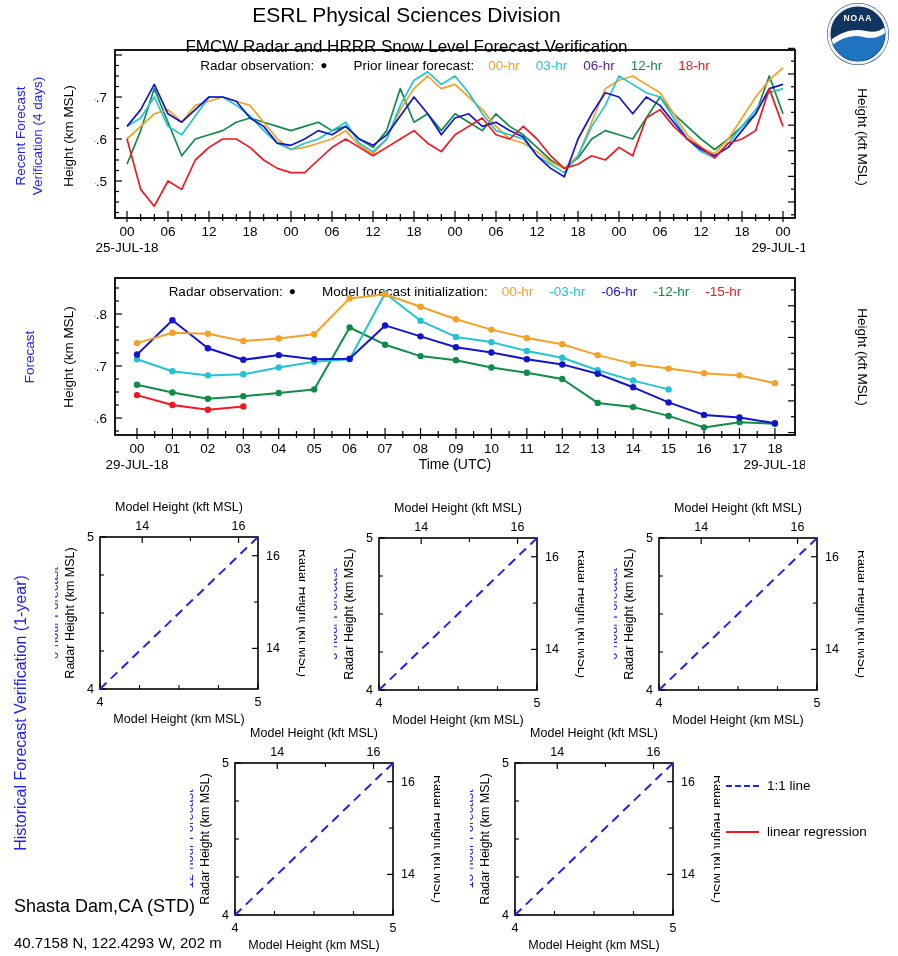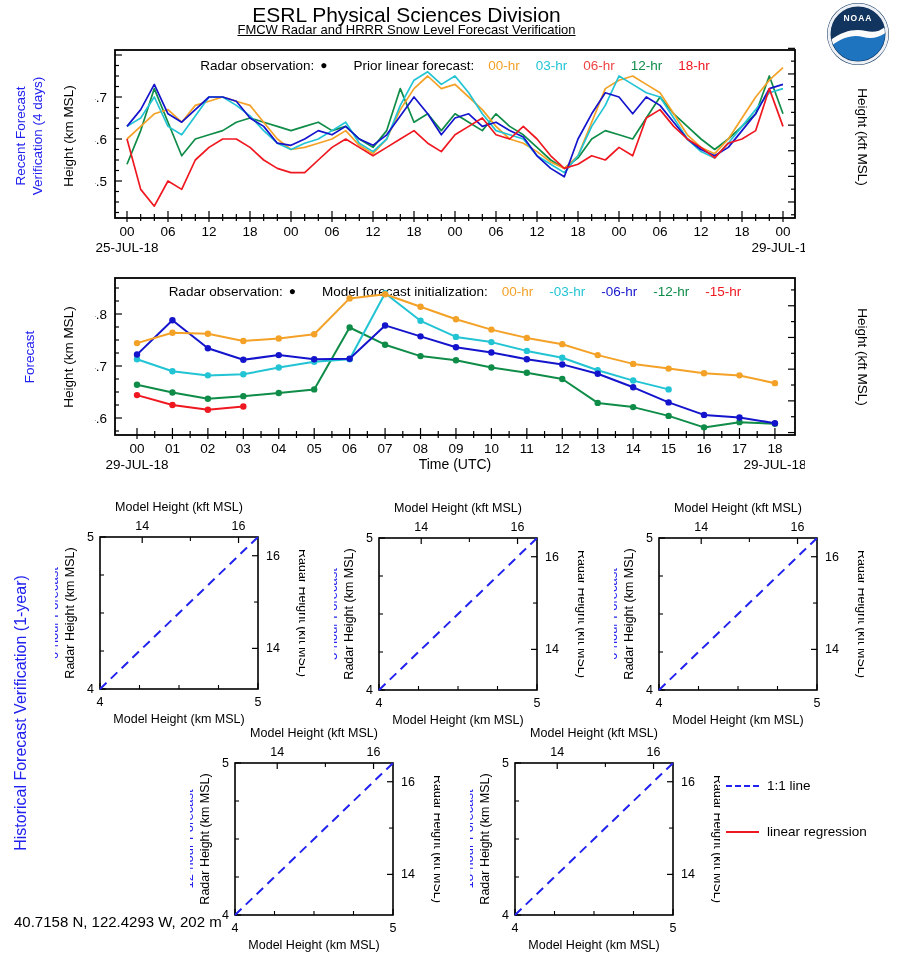--- a/index.html
+++ b/index.html
@@ -3,21 +3,21 @@
 <meta charset="utf-8">
 <style>
   html,body{margin:0;padding:0;}
   body{
     width:898px;height:956px;position:relative;overflow:hidden;background:#fff;
     font-family:"Liberation Sans","DejaVu Sans",sans-serif;color:#000;
   }
   .abs{position:absolute;}
   .center{left:0;width:813px;text-align:center;}
   .page-title{top:3px;font-size:21px;}
-  .page-subtitle{top:22px;font-size:13px;text-decoration:underline;}
+  .page-subtitle{top:37px;font-size:17px;}
   .vlab{position:absolute;transform:translate(-50%,-50%) rotate(-90deg);text-align:center;font-size:13.5px;line-height:1.25;}
   .vlabr{position:absolute;transform:translate(-50%,-50%) rotate(90deg);white-space:nowrap;font-size:13.5px;}
   .nowrap{white-space:nowrap;}
   .wrap150{width:150px;}
   .hist{font-size:16px;}
   .chart{position:absolute;}
   .legend-row{position:absolute;display:flex;justify-content:center;align-items:flex-start;font-size:13.5px;white-space:nowrap;}
   .legend-row .lead{margin-right:6px;}
   .legend-row .marker{margin-right:26px;font-size:12px;}
   .legend-row .mid{margin-right:14px;}
@@ -62,21 +62,21 @@
 
 <div class="vlab nowrap hist" style="left: 21px; top: 713px; color: rgb(34, 34, 238);">Historical Forecast Verification (1-year)</div>
 
 <div class="legend-row" style="left:115px;top:58px;width:680px">
   <span class="lead">Radar observation:</span>
   <span class="marker">●</span>
   <span class="mid">Prior linear forecast:</span>
   <span class="leg-items">
       <span style="color: rgb(244, 161, 39);">00-hr</span>
       <span style="color: rgb(34, 196, 212);">03-hr</span>
-      <span style="color: #ef4444;">06-hr</span>
+      <span style="color: #4c1d95;">06-hr</span>
       <span style="color: rgb(15, 140, 72);">12-hr</span>
       <span style="color: rgb(239, 24, 32);">18-hr</span>
     </span>
 </div>
 
 <div class="legend-row" style="left:115px;top:284px;width:680px">
   <span class="lead">Radar observation:</span>
   <span class="marker">●</span>
   <span class="mid">Model forecast initialization:</span>
   <span class="leg-items">
@@ -564,14 +564,15 @@
     <span class="sample dashed" style="border-top-color: rgb(34, 34, 238);"></span>
     <span>1:1 line</span>
   </div>
   <div class="leg-line">
     <span class="sample solid" style="border-top-color: rgb(239, 24, 32);"></span>
     <span>linear regression</span>
   </div>
 </div>
 
 <div class="abs" style="left:14px;top:896px">
+  <div class="station-name">Shasta Dam,CA (STD)</div>
   <div class="station-coords">40.7158 N, 122.4293 W, 202 m</div>
 </div>
 
 </body></html>

